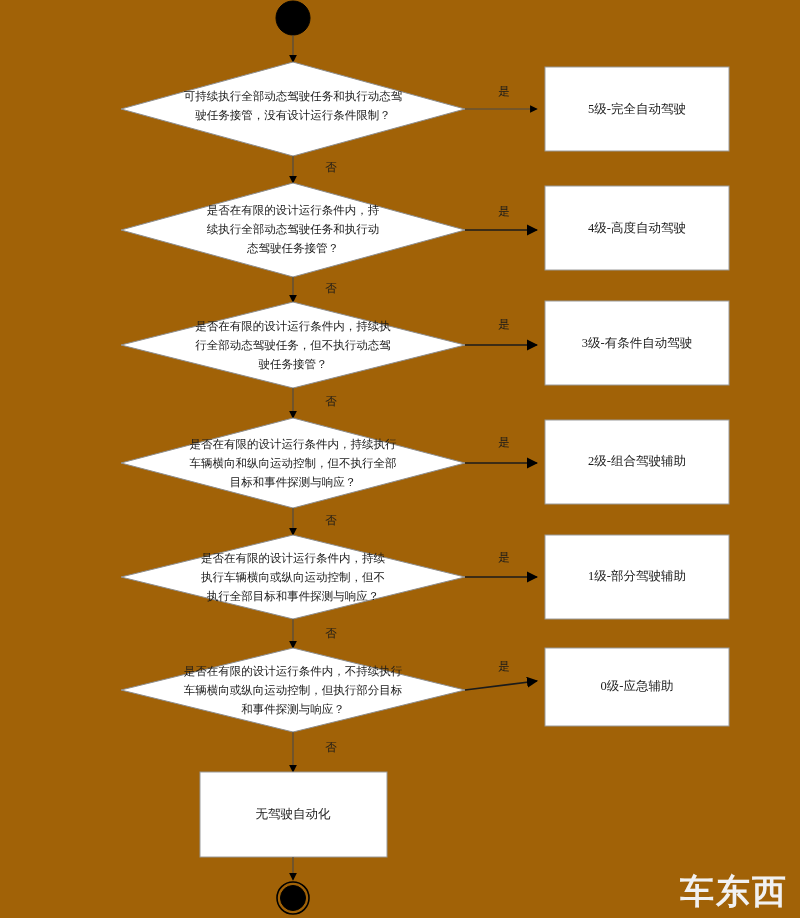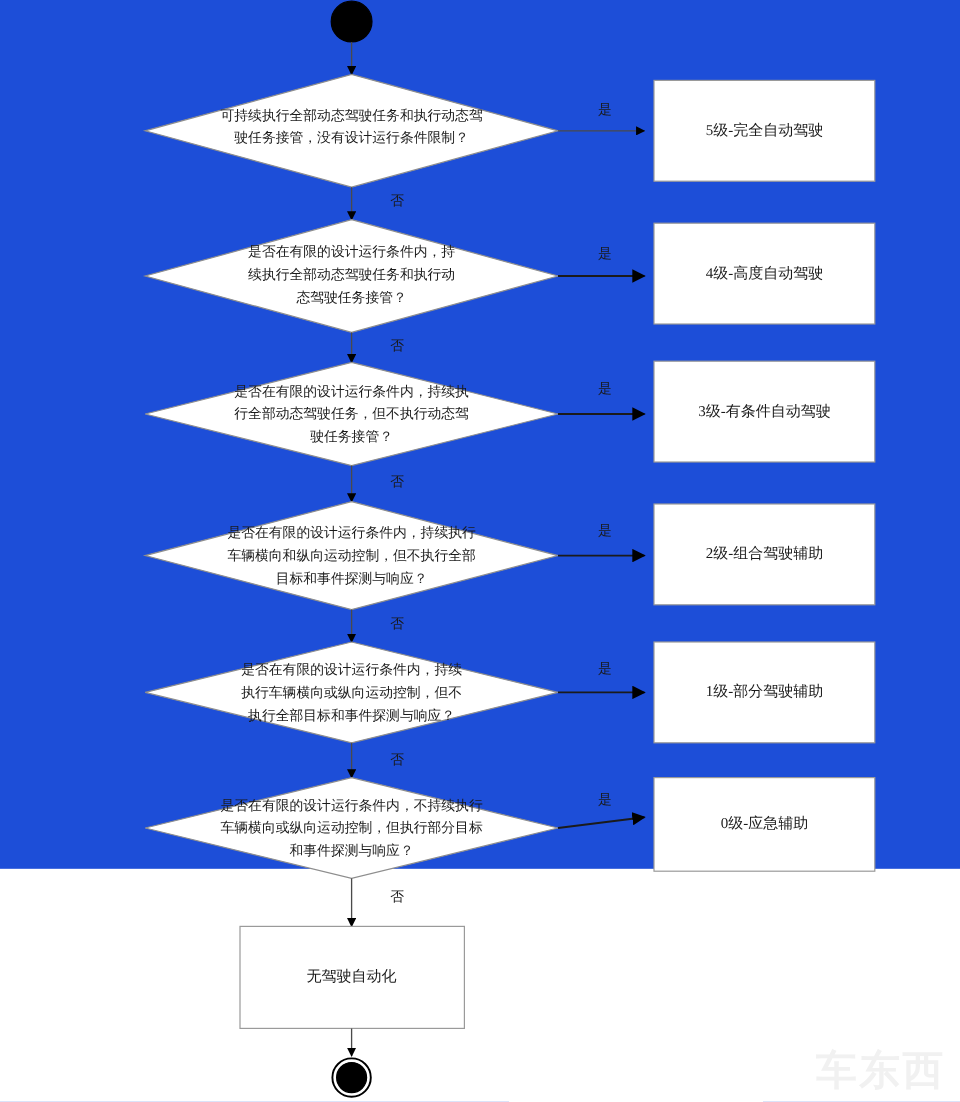--- a/index.html
+++ b/index.html
@@ -11,22 +11,22 @@
   body {
     font-family: "Liberation Serif", "DejaVu Serif", serif;
     width: 800px;
     height: 918px;
     overflow: hidden;
     position: relative;
   }
   #flow-root {
     position: relative;
     width: 800px;
-    height: 724px;
-    background: #1d4ed8;
+    height: 918px;
+    background: #a16207;
     text-decoration: underline;
   }
   svg.flow-canvas {
     display: block;
     width: 800px;
     height: 918px;
   }
   .shape-line {
     fill: #ffffff;
     stroke: #9a9a9a;

